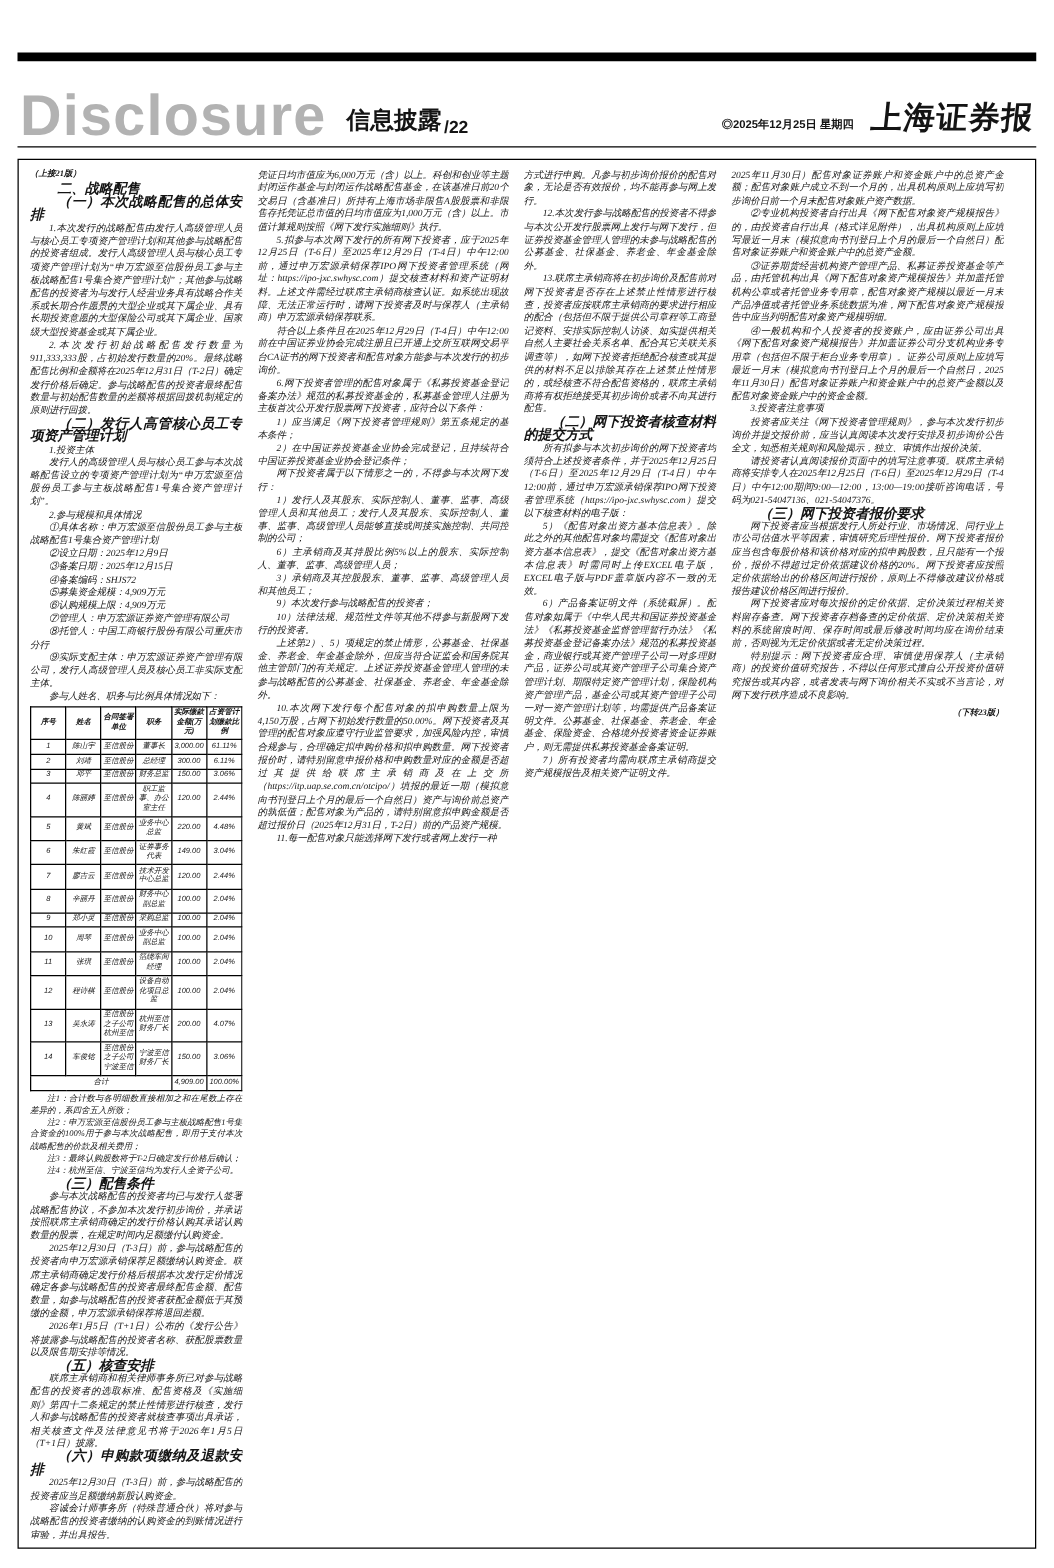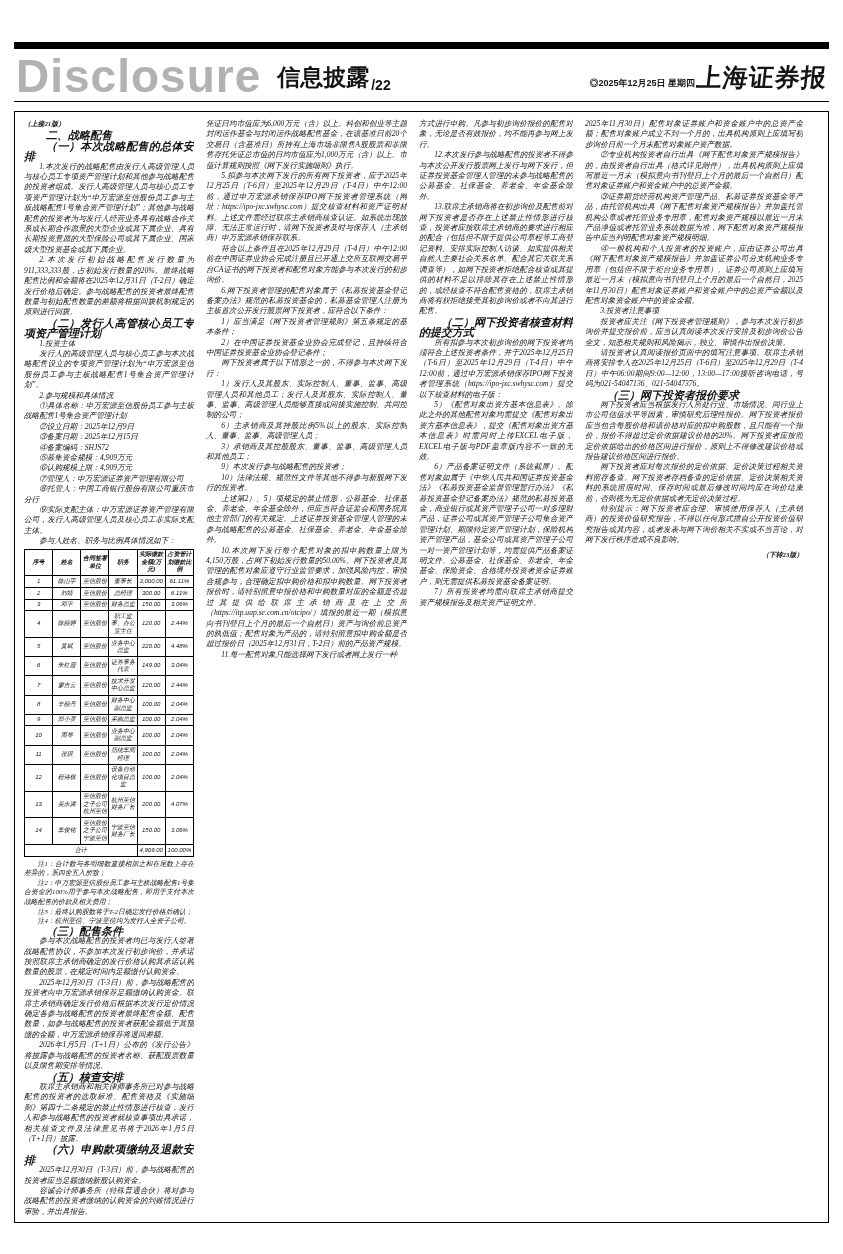--- a/index.html
+++ b/index.html
@@ -1,25 +1,25 @@
 <!DOCTYPE html>
 <html><head>
 <meta charset="utf-8">
 <style>
   html,body{margin:0;padding:0;background:#ffffff;}
   body{width:843px;height:1254px;overflow:hidden;position:relative;
        font-family:"Liberation Serif","DejaVu Serif",serif;color:#141414;}
   .topbar{height:7px;background:#000;margin:42px 14px 0 14px;}
-  .masthead{display:flex;align-items:flex-end;padding:0 16px;margin-top:2px;height:46px;}
+  .masthead{display:flex;align-items:flex-end;padding:0 16px;margin-top:18px;height:46px;}
   .brand{font-family:"Liberation Sans","DejaVu Sans",sans-serif;font-weight:bold;
          font-size:46px;line-height:0.86;color:#b2b2b2;letter-spacing:1px;}
   .section-wrap{display:flex;align-items:flex-end;margin-left:16px;padding-bottom:4px;}
-  .section-title{font-weight:bold;font-size:23px;font-family:"Liberation Sans",sans-serif;text-align:right;}
+  .section-title{font-weight:bold;font-size:19px;font-family:"Liberation Sans",sans-serif;text-align:right;}
   .page-no{font-weight:bold;font-size:14px;margin-left:2px;font-family:"Liberation Sans",sans-serif;}
-  .mast-right{margin-left:auto;display:flex;align-items:flex-end;gap:2px;padding-bottom:3px;}
+  .mast-right{margin-left:auto;display:flex;align-items:flex-end;gap:14px;padding-bottom:3px;}
   .mast-date{font-size:9px;font-weight:bold;font-family:"Liberation Sans",sans-serif;padding-bottom:4px;}
   .paper-name{font-size:25px;font-weight:bold;font-family:"DejaVu Serif","Liberation Serif",serif;
               transform:skewX(-6deg);letter-spacing:1px;}
   .mast-rule{border-top:1.5px solid #000;margin:4px 14px 9px 14px;}
   .article-box{margin:0 14px;border:1px solid #000;height:1112px;box-sizing:border-box;
                padding:7px 9px;display:flex;gap:12px;overflow:hidden;}
   .col{overflow:hidden;height:100%;font-style:italic;}
   .col1{flex:0 0 170px;}
   .col2{flex:0 0 201px;}
   .col3{flex:0 0 154px;}
@@ -249,20 +249,20 @@
       <div class="blk p">6）产品备案证明文件（系统截屏）。配售对象如属于《中华人民共和国证券投资基金法》《私募投资基金监督管理暂行办法》《私募投资基金登记备案办法》规范的私募投资基金，商业银行或其资产管理子公司一对多理财产品，证券公司或其资产管理子公司集合资产管理计划、期限特定资产管理计划，保险机构资产管理产品，基金公司或其资产管理子公司一对一资产管理计划等，均需提供产品备案证明文件。公募基金、社保基金、养老金、年金基金、保险资金、合格境外投资者资金证券账户，则无需提供私募投资基金备案证明。</div>
       <div class="blk p">7）所有投资者均需向联席主承销商提交资产规模报告及相关资产证明文件。</div>
     </div>
   <div class="col col4">
       <div class="blk pc">2025年11月30日）配售对象证券账户和资金账户中的总资产金额；配售对象账户成立不到一个月的，出具机构原则上应填写初步询价日前一个月末配售对象账户资产数据。</div>
       <div class="blk p">②专业机构投资者自行出具《网下配售对象资产规模报告》的，由投资者自行出具（格式详见附件），出具机构原则上应填写最近一月末（模拟意向书刊登日上个月的最后一个自然日）配售对象证券账户和资金账户中的总资产金额。</div>
       <div class="blk p">③证券期货经营机构资产管理产品、私募证券投资基金等产品，由托管机构出具《网下配售对象资产规模报告》并加盖托管机构公章或者托管业务专用章，配售对象资产规模以最近一月末产品净值或者托管业务系统数据为准，网下配售对象资产规模报告中应当列明配售对象资产规模明细。</div>
       <div class="blk p">④一般机构和个人投资者的投资账户，应由证券公司出具《网下配售对象资产规模报告》并加盖证券公司分支机构业务专用章（包括但不限于柜台业务专用章）。证券公司原则上应填写最近一月末（模拟意向书刊登日上个月的最后一个自然日，2025年11月30日）配售对象证券账户和资金账户中的总资产金额以及配售对象资金账户中的资金金额。</div>
       <div class="blk p">3.投资者注意事项</div>
       <div class="blk p">投资者应关注《网下投资者管理规则》，参与本次发行初步询价并提交报价前，应当认真阅读本次发行安排及初步询价公告全文，知悉相关规则和风险揭示，独立、审慎作出报价决策。</div>
-      <div class="blk p">请投资者认真阅读报价页面中的填写注意事项。联席主承销商将安排专人在2025年12月25日（T-6日）至2025年12月29日（T-4日）中午06:00期间9:00—12:00，13:00—17:00接听咨询电话，号码为021-54047136、021-54047376。</div>
+      <div class="blk p">请投资者认真阅读报价页面中的填写注意事项。联席主承销商将安排专人在2025年12月25日（T-6日）至2025年12月29日（T-4日）中午12:00期间9:00—12:00，13:00—19:00接听咨询电话，号码为021-54047136、021-54047376。</div>
       <div class="blk h">（三）网下投资者报价要求</div>
       <div class="blk p">网下投资者应当根据发行人所处行业、市场情况、同行业上市公司估值水平等因素，审慎研究后理性报价。网下投资者报价应当包含每股价格和该价格对应的拟申购股数，且只能有一个报价，报价不得超过定价依据建议价格的20%。网下投资者应按照定价依据给出的价格区间进行报价，原则上不得修改建议价格或报告建议价格区间进行报价。</div>
       <div class="blk p">网下投资者应对每次报价的定价依据、定价决策过程相关资料留存备查。网下投资者存档备查的定价依据、定价决策相关资料的系统留痕时间、保存时间或最后修改时间均应在询价结束前，否则视为无定价依据或者无定价决策过程。</div>
       <div class="blk p">特别提示：网下投资者应合理、审慎使用保荐人（主承销商）的投资价值研究报告，不得以任何形式擅自公开投资价值研究报告或其内容，或者发表与网下询价相关不实或不当言论，对网下发行秩序造成不良影响。</div>
       <div class="blk turn">（下转23版）</div>
     </div>
 </div>
 
 </body></html>

